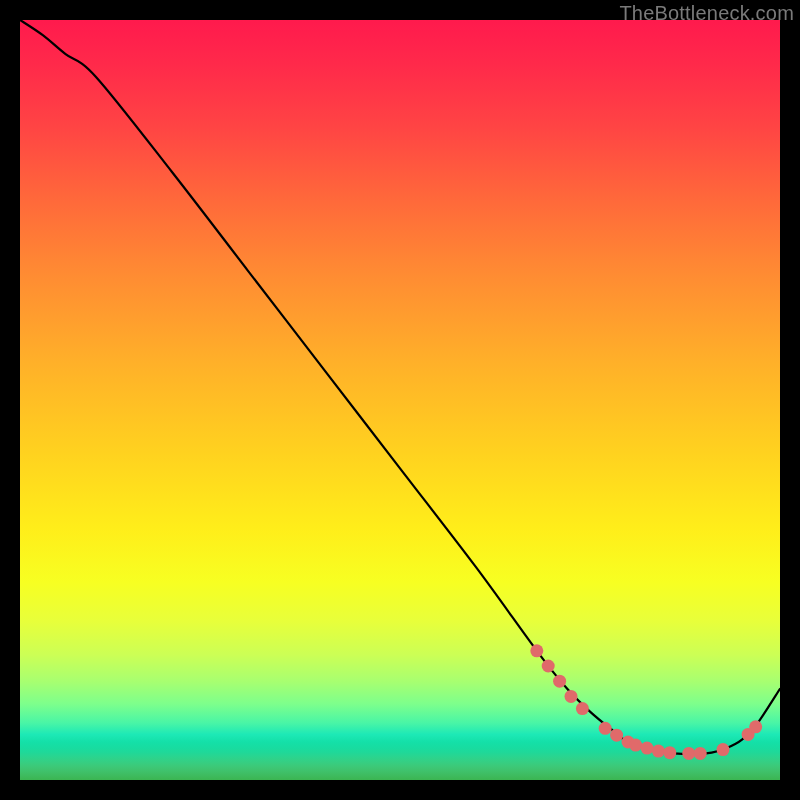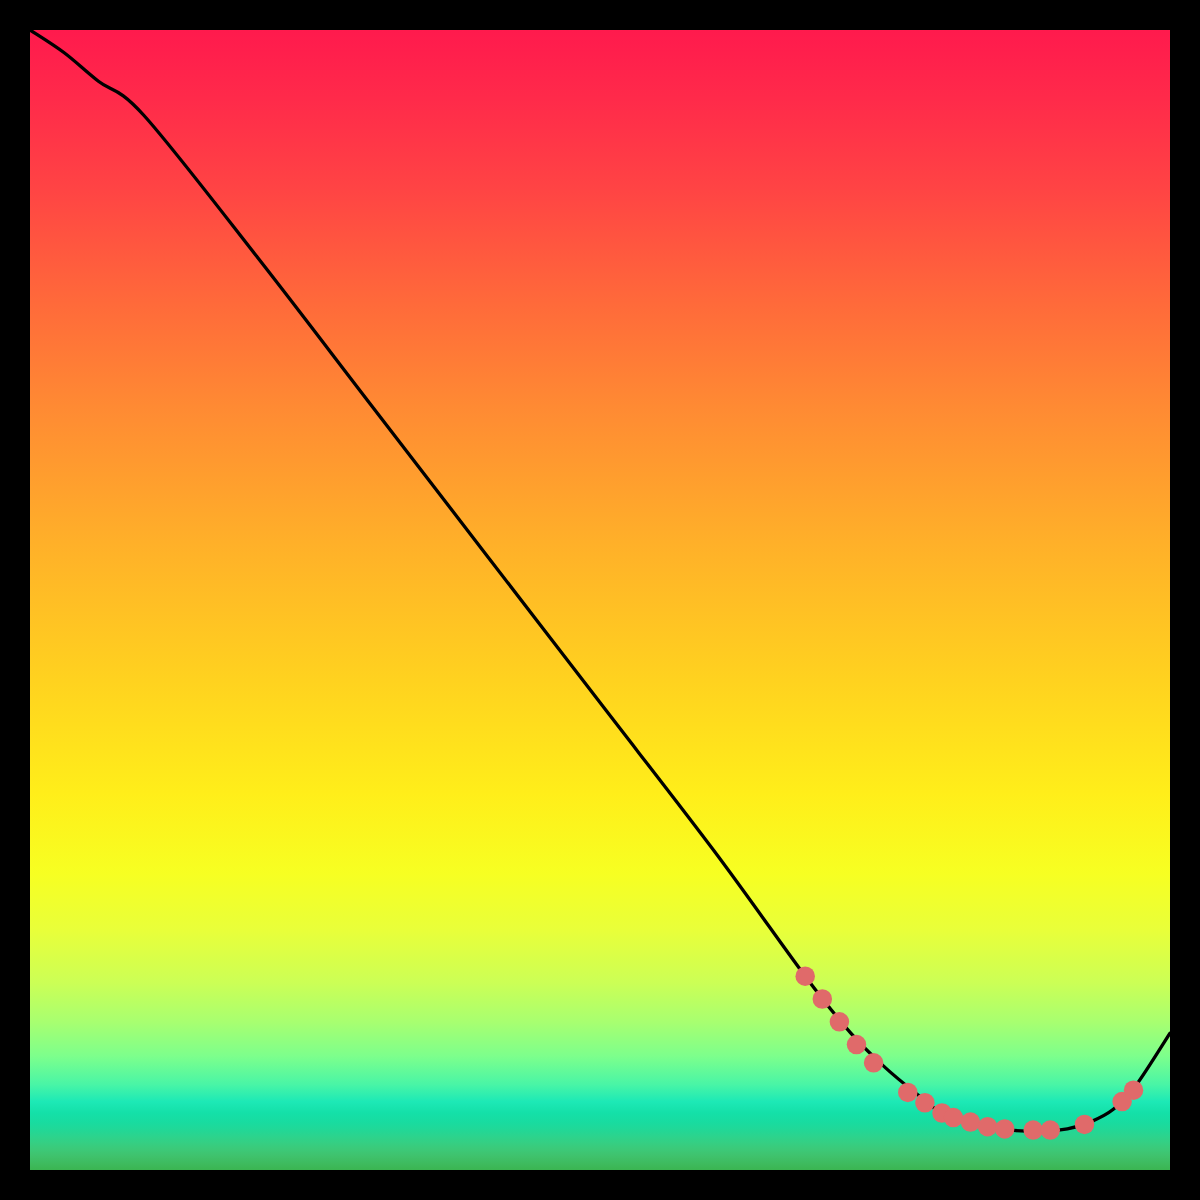--- a/index.html
+++ b/index.html
@@ -75,20 +75,21 @@
     stroke: #000;
     stroke-width: 2.2;
     stroke-linecap: round;
     stroke-linejoin: round;
   }
 </style>
 </head>
 <body>
 
 <div class="stage">
+  <div class="watermark">TheBottleneck.com</div>
   <div class="plot">
     <svg class="curve-svg" viewBox="0 0 760 760">
       <path id="curve-path" class="curve-path" d="M0.00 0.00 C3.80 2.53, 15.20 9.50, 22.80 15.20 C30.40 20.90, 36.73 27.23, 45.60 34.20 C54.47 41.17, 58.27 37.37, 76.00 57.00 C93.73 76.63, 126.67 119.70, 152.00 152.00 C177.33 184.30, 202.67 217.87, 228.00 250.80 C253.33 283.73, 278.67 316.67, 304.00 349.60 C329.33 382.53, 354.67 415.47, 380.00 448.40 C405.33 481.33, 433.20 516.80, 456.00 547.20 C478.80 577.60, 501.60 610.53, 516.80 630.80 C532.00 651.07, 538.33 658.67, 547.20 668.80 C556.07 678.93, 562.40 684.63, 570.00 691.60 C577.60 698.57, 586.47 705.53, 592.80 710.60 C599.13 715.67, 601.67 718.83, 608.00 722.00 C614.33 725.17, 623.20 727.70, 630.80 729.60 C638.40 731.50, 646.00 732.64, 653.60 733.40 C661.20 734.16, 670.07 734.29, 676.40 734.16 C682.73 734.03, 686.53 733.65, 691.60 732.64 C696.67 731.63, 701.73 730.23, 706.80 728.08 C711.87 725.93, 716.93 723.77, 722.00 719.72 C727.07 715.67, 730.87 712.25, 737.20 703.76 C743.53 695.27, 756.20 674.63, 760.00 668.80"></path>
       <g id="markers-group">
           <circle cx="516.80" cy="630.80" r="6.5" class="dot"></circle>
           <circle cx="528.20" cy="646.00" r="6.5" class="dot"></circle>
           <circle cx="539.60" cy="661.20" r="6.5" class="dot"></circle>
           <circle cx="551.00" cy="676.40" r="6.5" class="dot"></circle>
           <circle cx="562.40" cy="688.56" r="6.5" class="dot"></circle>
           <circle cx="585.20" cy="708.32" r="6.5" class="dot"></circle>

